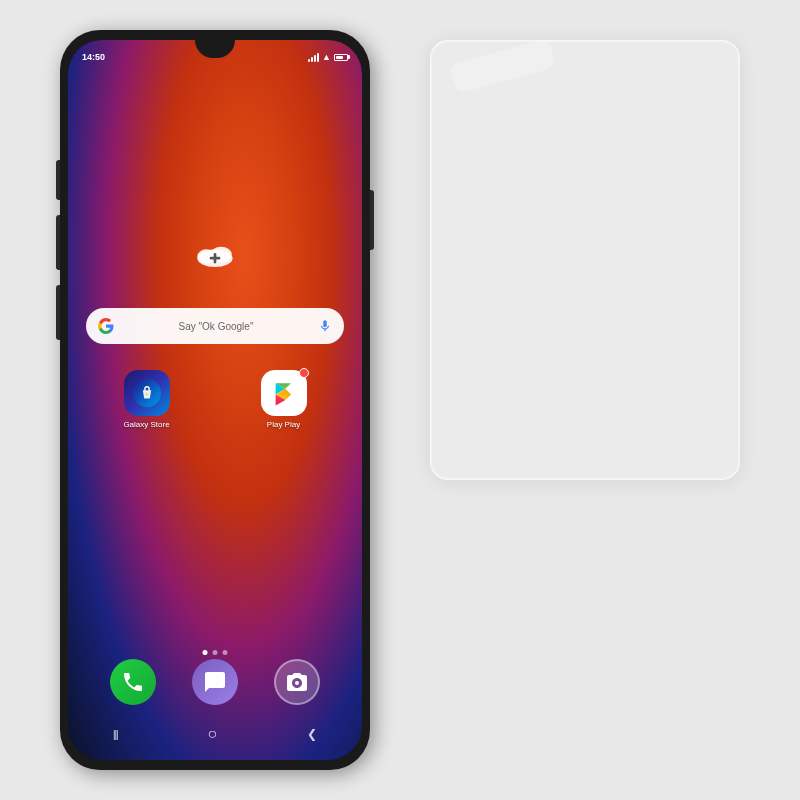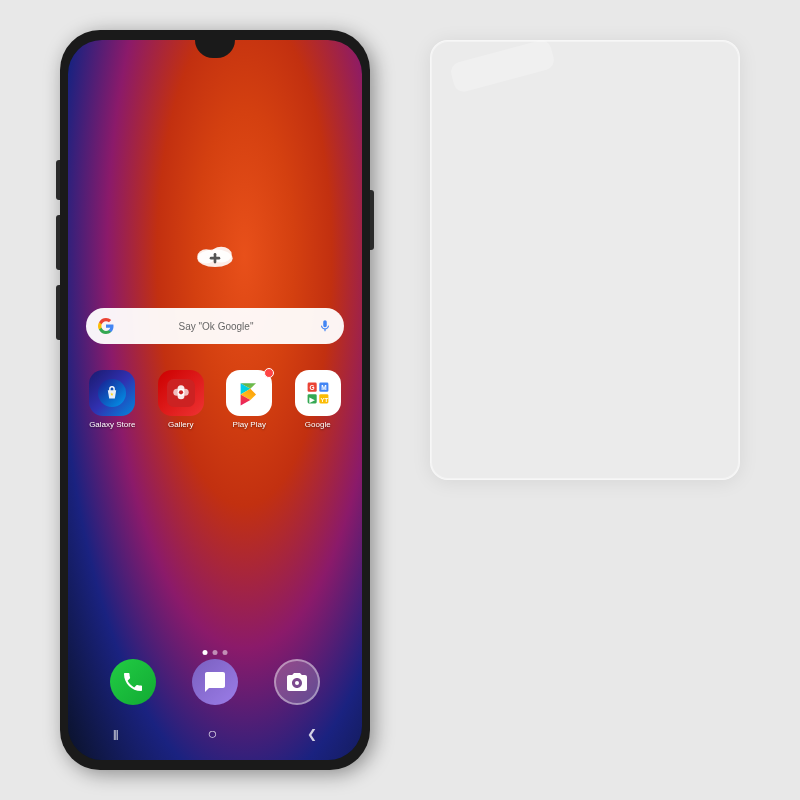--- a/index.html
+++ b/index.html
@@ -384,20 +384,38 @@
     <div class="phone-btn-left1"></div>
     <div class="phone-btn-left2"></div>
     <div class="phone-btn-left3"></div>
 
     <div class="phone-screen">
 
       <div class="wallpaper"></div>
 
       <div class="notch"></div>
 
+      <div class="status-bar">
+        <span class="status-time">14:50</span>
+        <div class="status-icons">
+
+          <div class="signal-bars">
+            <div class="signal-bar" style="height:3px"></div>
+            <div class="signal-bar" style="height:5px"></div>
+            <div class="signal-bar" style="height:7px"></div>
+            <div class="signal-bar" style="height:9px"></div>
+          </div>
+
+          <span class="status-icon" style="font-size:9px;">▲</span>
+
+          <div class="battery-icon">
+            <div class="battery-fill"></div>
+          </div>
+        </div>
+      </div>
 
       <div class="cloud-icon">
         <svg viewBox="0 0 50 38" fill="none">
           <ellipse cx="25" cy="26" rx="20" ry="10" fill="white" opacity="0.9"></ellipse>
           <ellipse cx="15" cy="24" rx="10" ry="8" fill="white" opacity="0.9"></ellipse>
           <ellipse cx="32" cy="22" rx="12" ry="9" fill="white" opacity="0.9"></ellipse>
 
           <rect x="23.5" y="20" width="3" height="12" fill="#555" rx="1.5"></rect>
           <rect x="19" y="24.5" width="12" height="3" fill="#555" rx="1.5"></rect>
         </svg>
@@ -435,36 +453,20 @@
 
               <path d="M14 16h12l-2 12H16z" fill="white" opacity="0.9"></path>
               <path d="M17 16v-2a3 3 0 016 0v2" fill="none" stroke="white" stroke-width="2" stroke-linecap="round"></path>
 
               <polygon points="20,19 21,22 24,22 21.5,24 22.5,27 20,25 17.5,27 18.5,24 16,22 19,22" fill="#FFD700" transform="scale(0.6) translate(13,13)"></polygon>
             </svg>
           </div>
           <span class="app-label">Galaxy Store</span>
         </div>
 
-        <div class="app-item">
-          <div class="app-icon icon-gallery">
-            <svg width="28" height="28" viewBox="0 0 40 40">
-              <rect width="40" height="40" rx="10" fill="#cc2222"></rect>
-
-              <circle cx="20" cy="14" r="5" fill="white" opacity="0.9"></circle>
-              <circle cx="26" cy="19" r="5" fill="white" opacity="0.7"></circle>
-              <circle cx="20" cy="24" r="5" fill="white" opacity="0.9"></circle>
-              <circle cx="14" cy="19" r="5" fill="white" opacity="0.7"></circle>
-              <circle cx="20" cy="19" r="5" fill="white"></circle>
-
-              <circle cx="20" cy="19" r="3" fill="#cc2222"></circle>
-            </svg>
-          </div>
-          <span class="app-label">Gallery</span>
-        </div>
 
         <div class="app-item">
           <div class="app-icon" style="background:white; position:relative;">
 
             <div class="notif-dot"></div>
             <svg width="28" height="28" viewBox="0 0 40 40">
               <defs>
                 <linearGradient id="ps1" x1="0" y1="0" x2="1" y2="1">
                   <stop offset="0%" stop-color="#00C7FF"></stop>
                   <stop offset="100%" stop-color="#00D9B5"></stop>
@@ -485,37 +487,20 @@
 
               <polygon points="8,6 22,14 8,22" fill="url(#ps1)"></polygon>
               <polygon points="8,22 22,14 30,22 22,30" fill="url(#ps2)"></polygon>
               <polygon points="8,22 22,30 8,38" fill="url(#ps3)"></polygon>
               <polygon points="8,6 22,14 30,6" fill="url(#ps4)"></polygon>
             </svg>
           </div>
           <span class="app-label">Play Play</span>
         </div>
 
-        <div class="app-item">
-          <div class="app-icon icon-google">
-            <svg width="26" height="26" viewBox="0 0 40 40">
-
-              <rect x="4" y="4" width="14" height="14" rx="2" fill="#EA4335"></rect>
-              <rect x="22" y="4" width="14" height="14" rx="2" fill="#4285F4"></rect>
-              <rect x="4" y="22" width="14" height="14" rx="2" fill="#34A853"></rect>
-              <rect x="22" y="22" width="14" height="14" rx="2" fill="#FBBC05"></rect>
-
-              <text x="7" y="15" font-size="10" font-weight="bold" fill="white">G</text>
-              <text x="25" y="15" font-size="10" fill="white" font-weight="bold">M</text>
-              <text x="7" y="34" font-size="10" fill="white" font-weight="bold">▶</text>
-              <text x="24" y="34" font-size="9" fill="white" font-weight="bold">YT</text>
-            </svg>
-          </div>
-          <span class="app-label">Google</span>
-        </div>
 
       </div>
 
       <div class="page-dots">
         <div class="page-dot active"></div>
         <div class="page-dot"></div>
         <div class="page-dot"></div>
       </div>
 
       <div class="app-row-dock">

